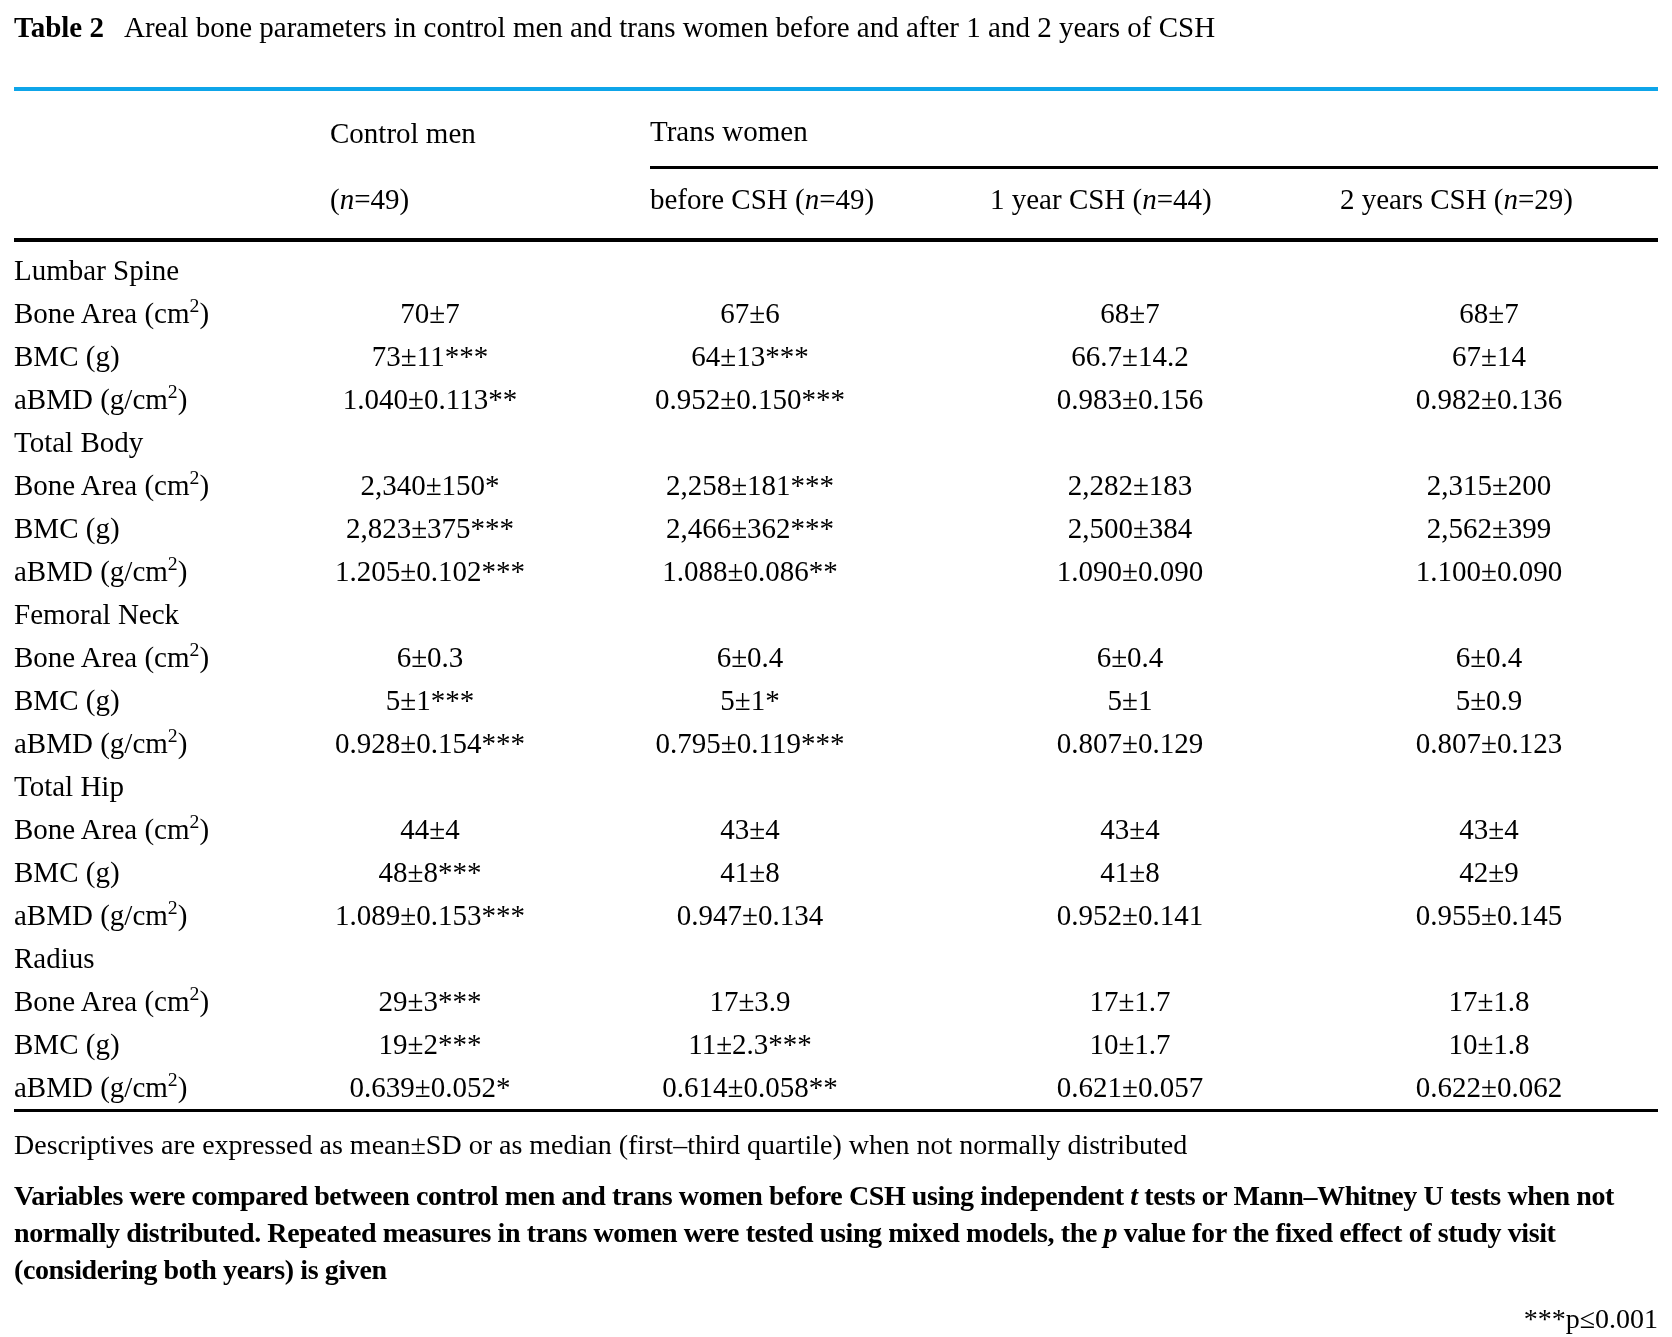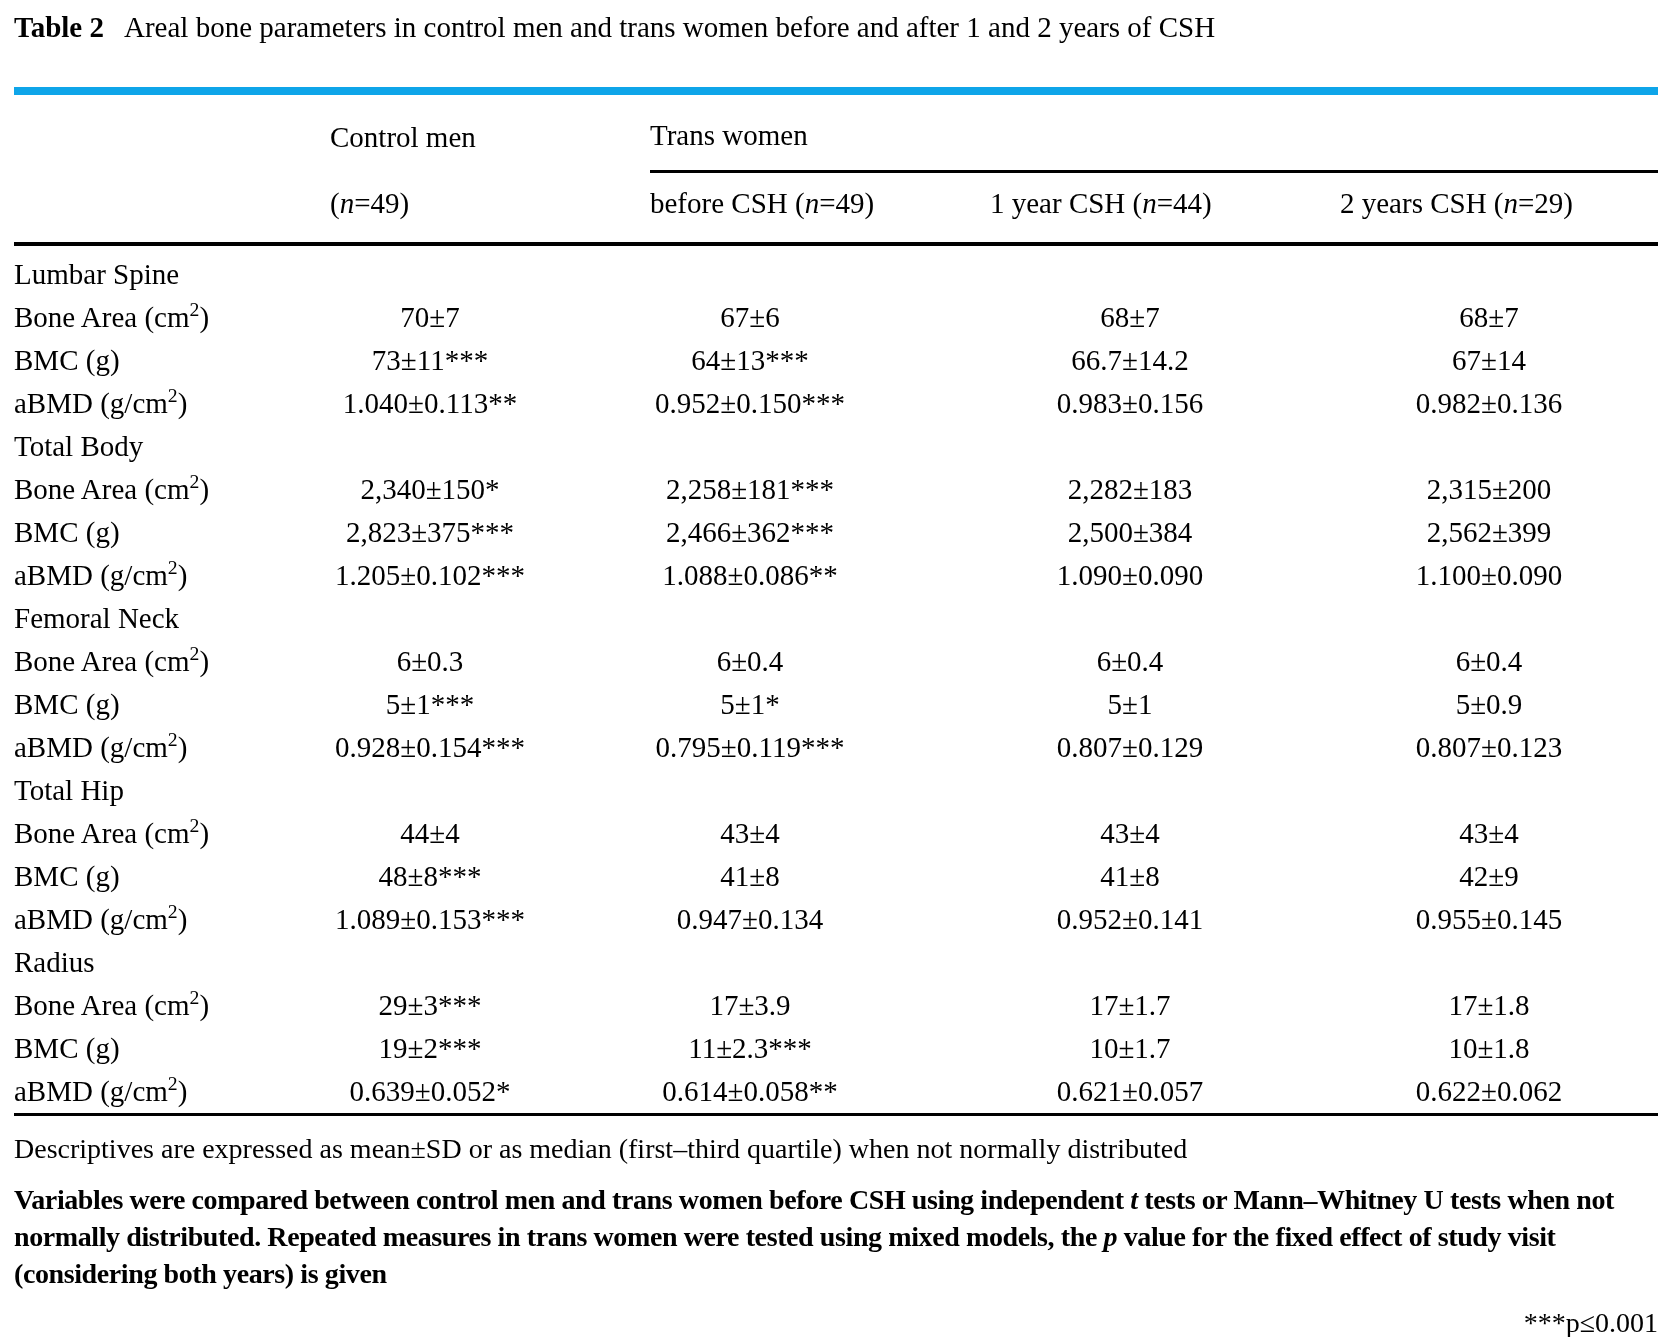--- a/index.html
+++ b/index.html
@@ -26,21 +26,21 @@
   }
   .cap-label {
     font-weight: bold;
     margin-right: 20px;
   }
   
   table.areal {
     width: 1644px;
     table-layout: fixed;
     border-collapse: collapse;
-    border-top: 8px solid #0ea5e9;
+    border-top: 4px solid #0ea5e9;
     border-bottom: 3px solid #000;
     margin-top: 41px;
   }
   col.w1 { width: 316px; }
   col.w2 { width: 320px; }
   col.w3 { width: 340px; }
   col.w4 { width: 350px; }
   col.w5 { width: 318px; }
 
   thead th {

